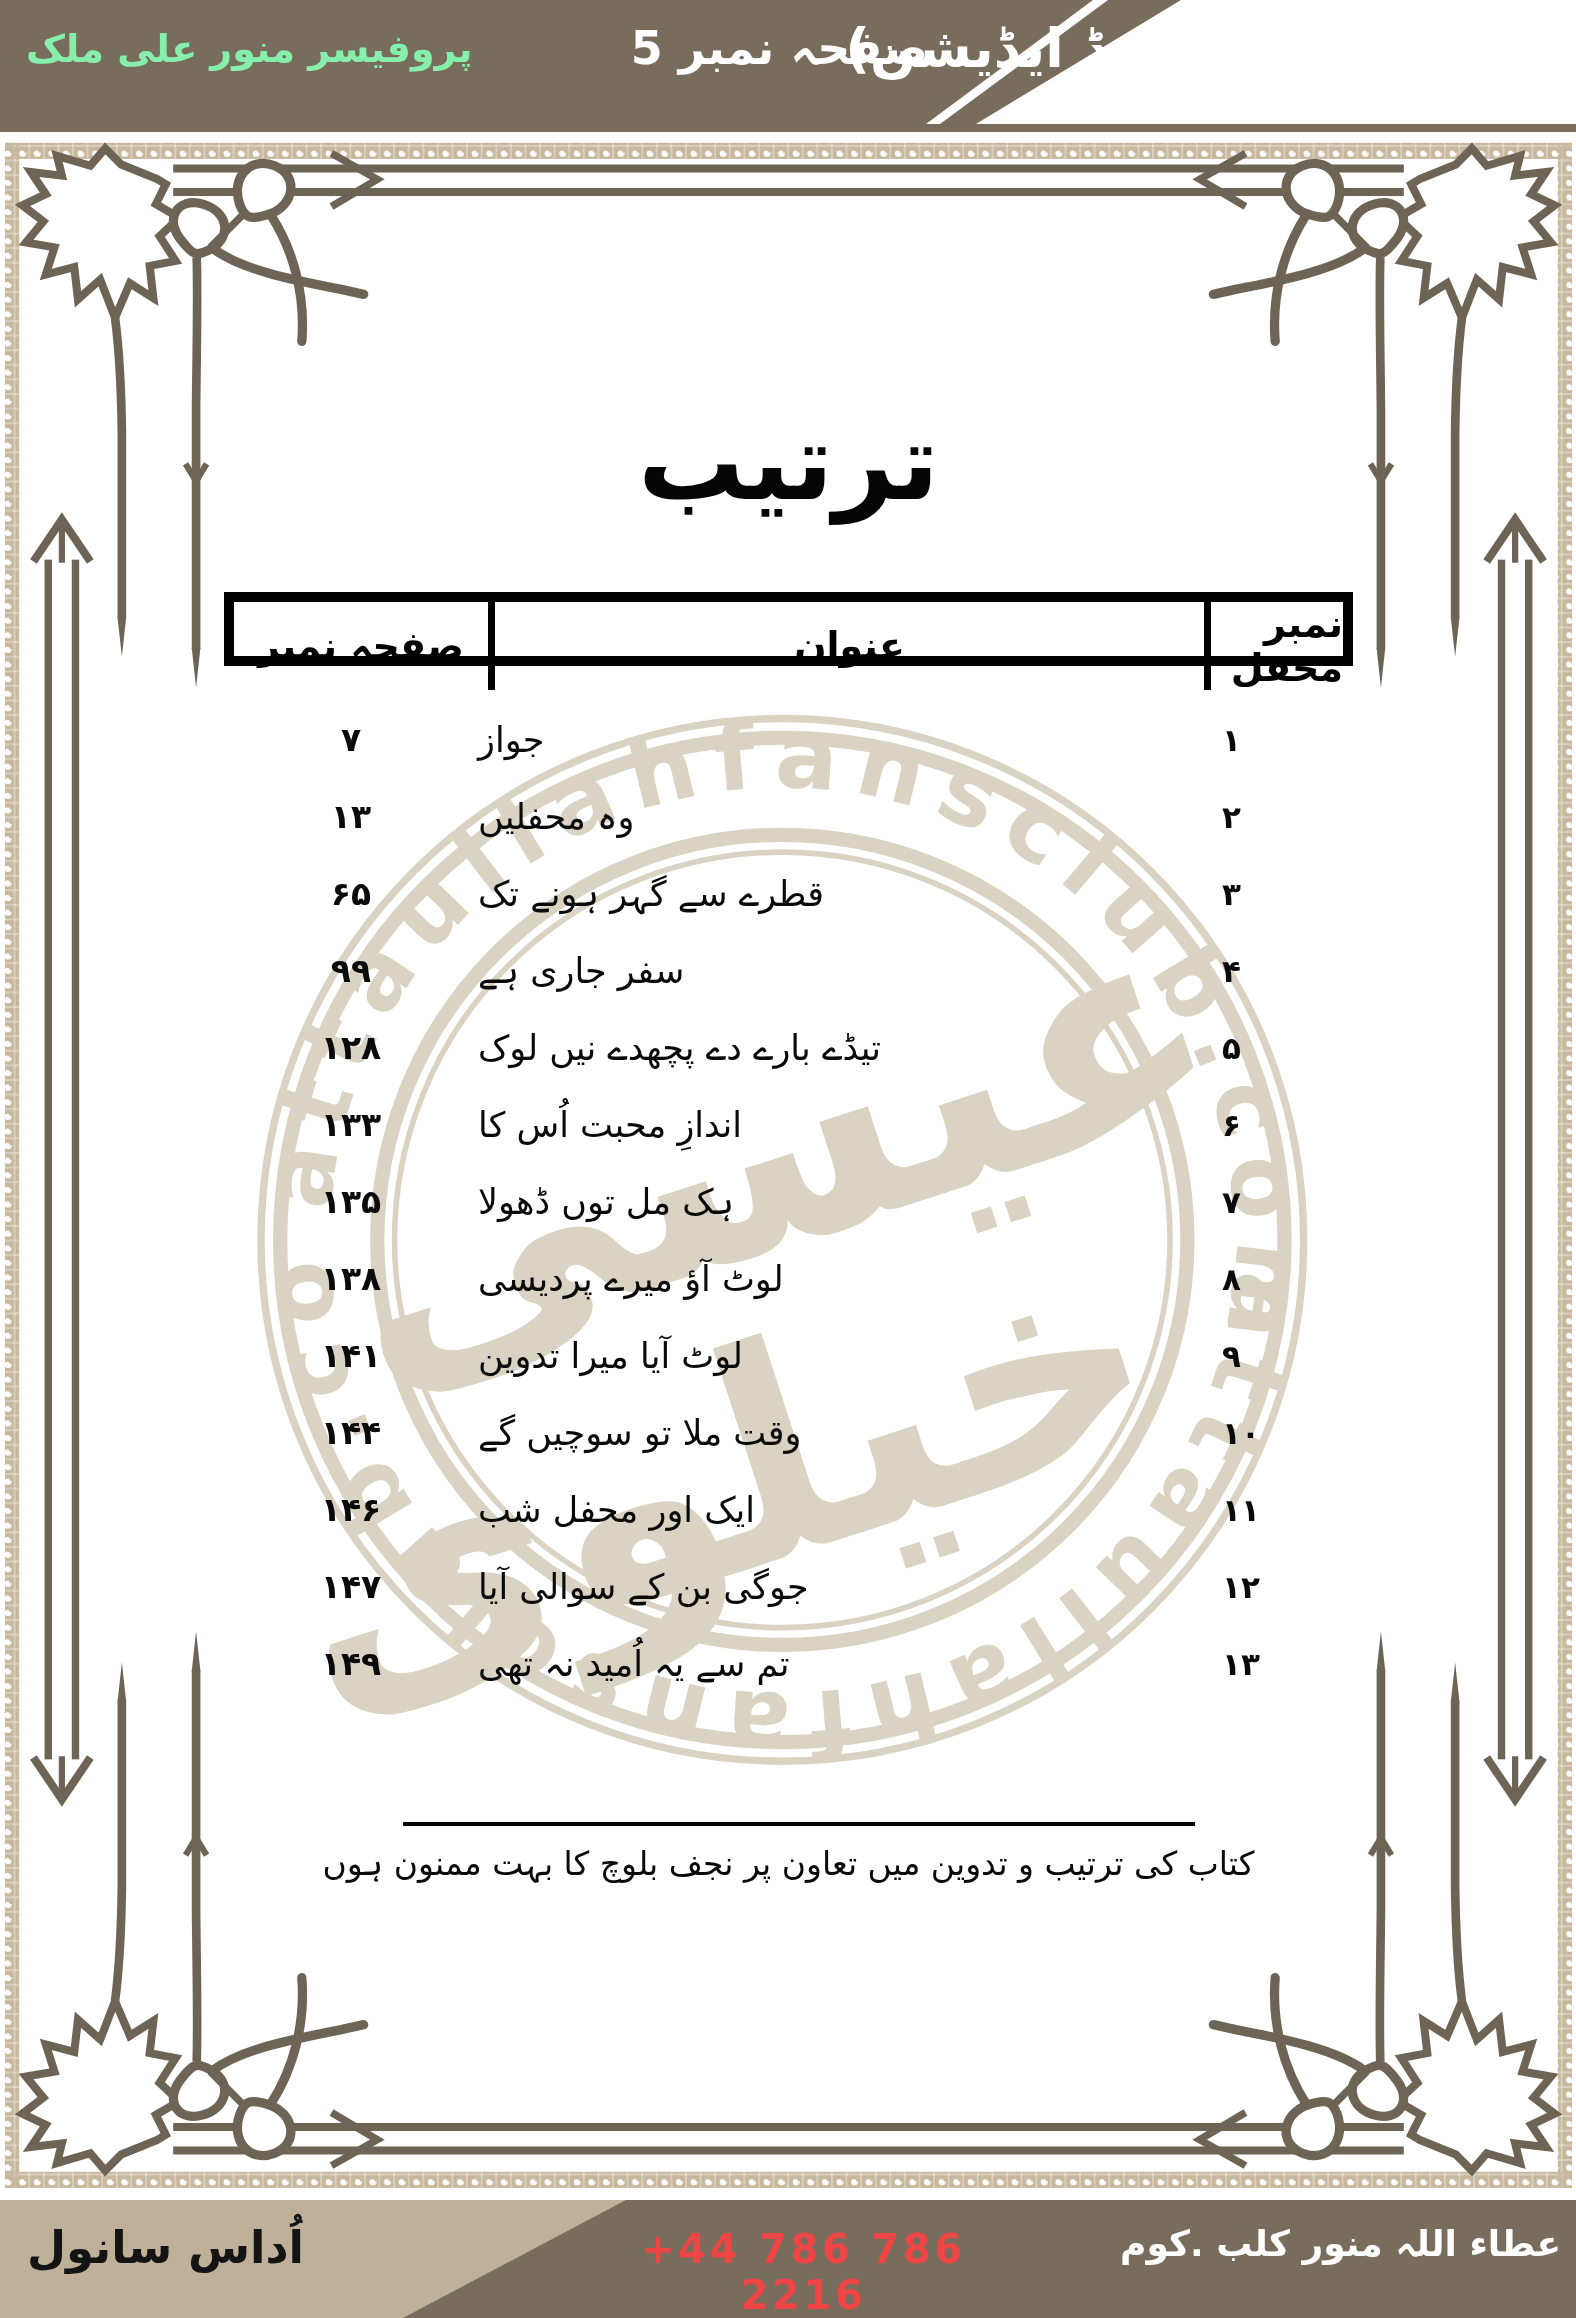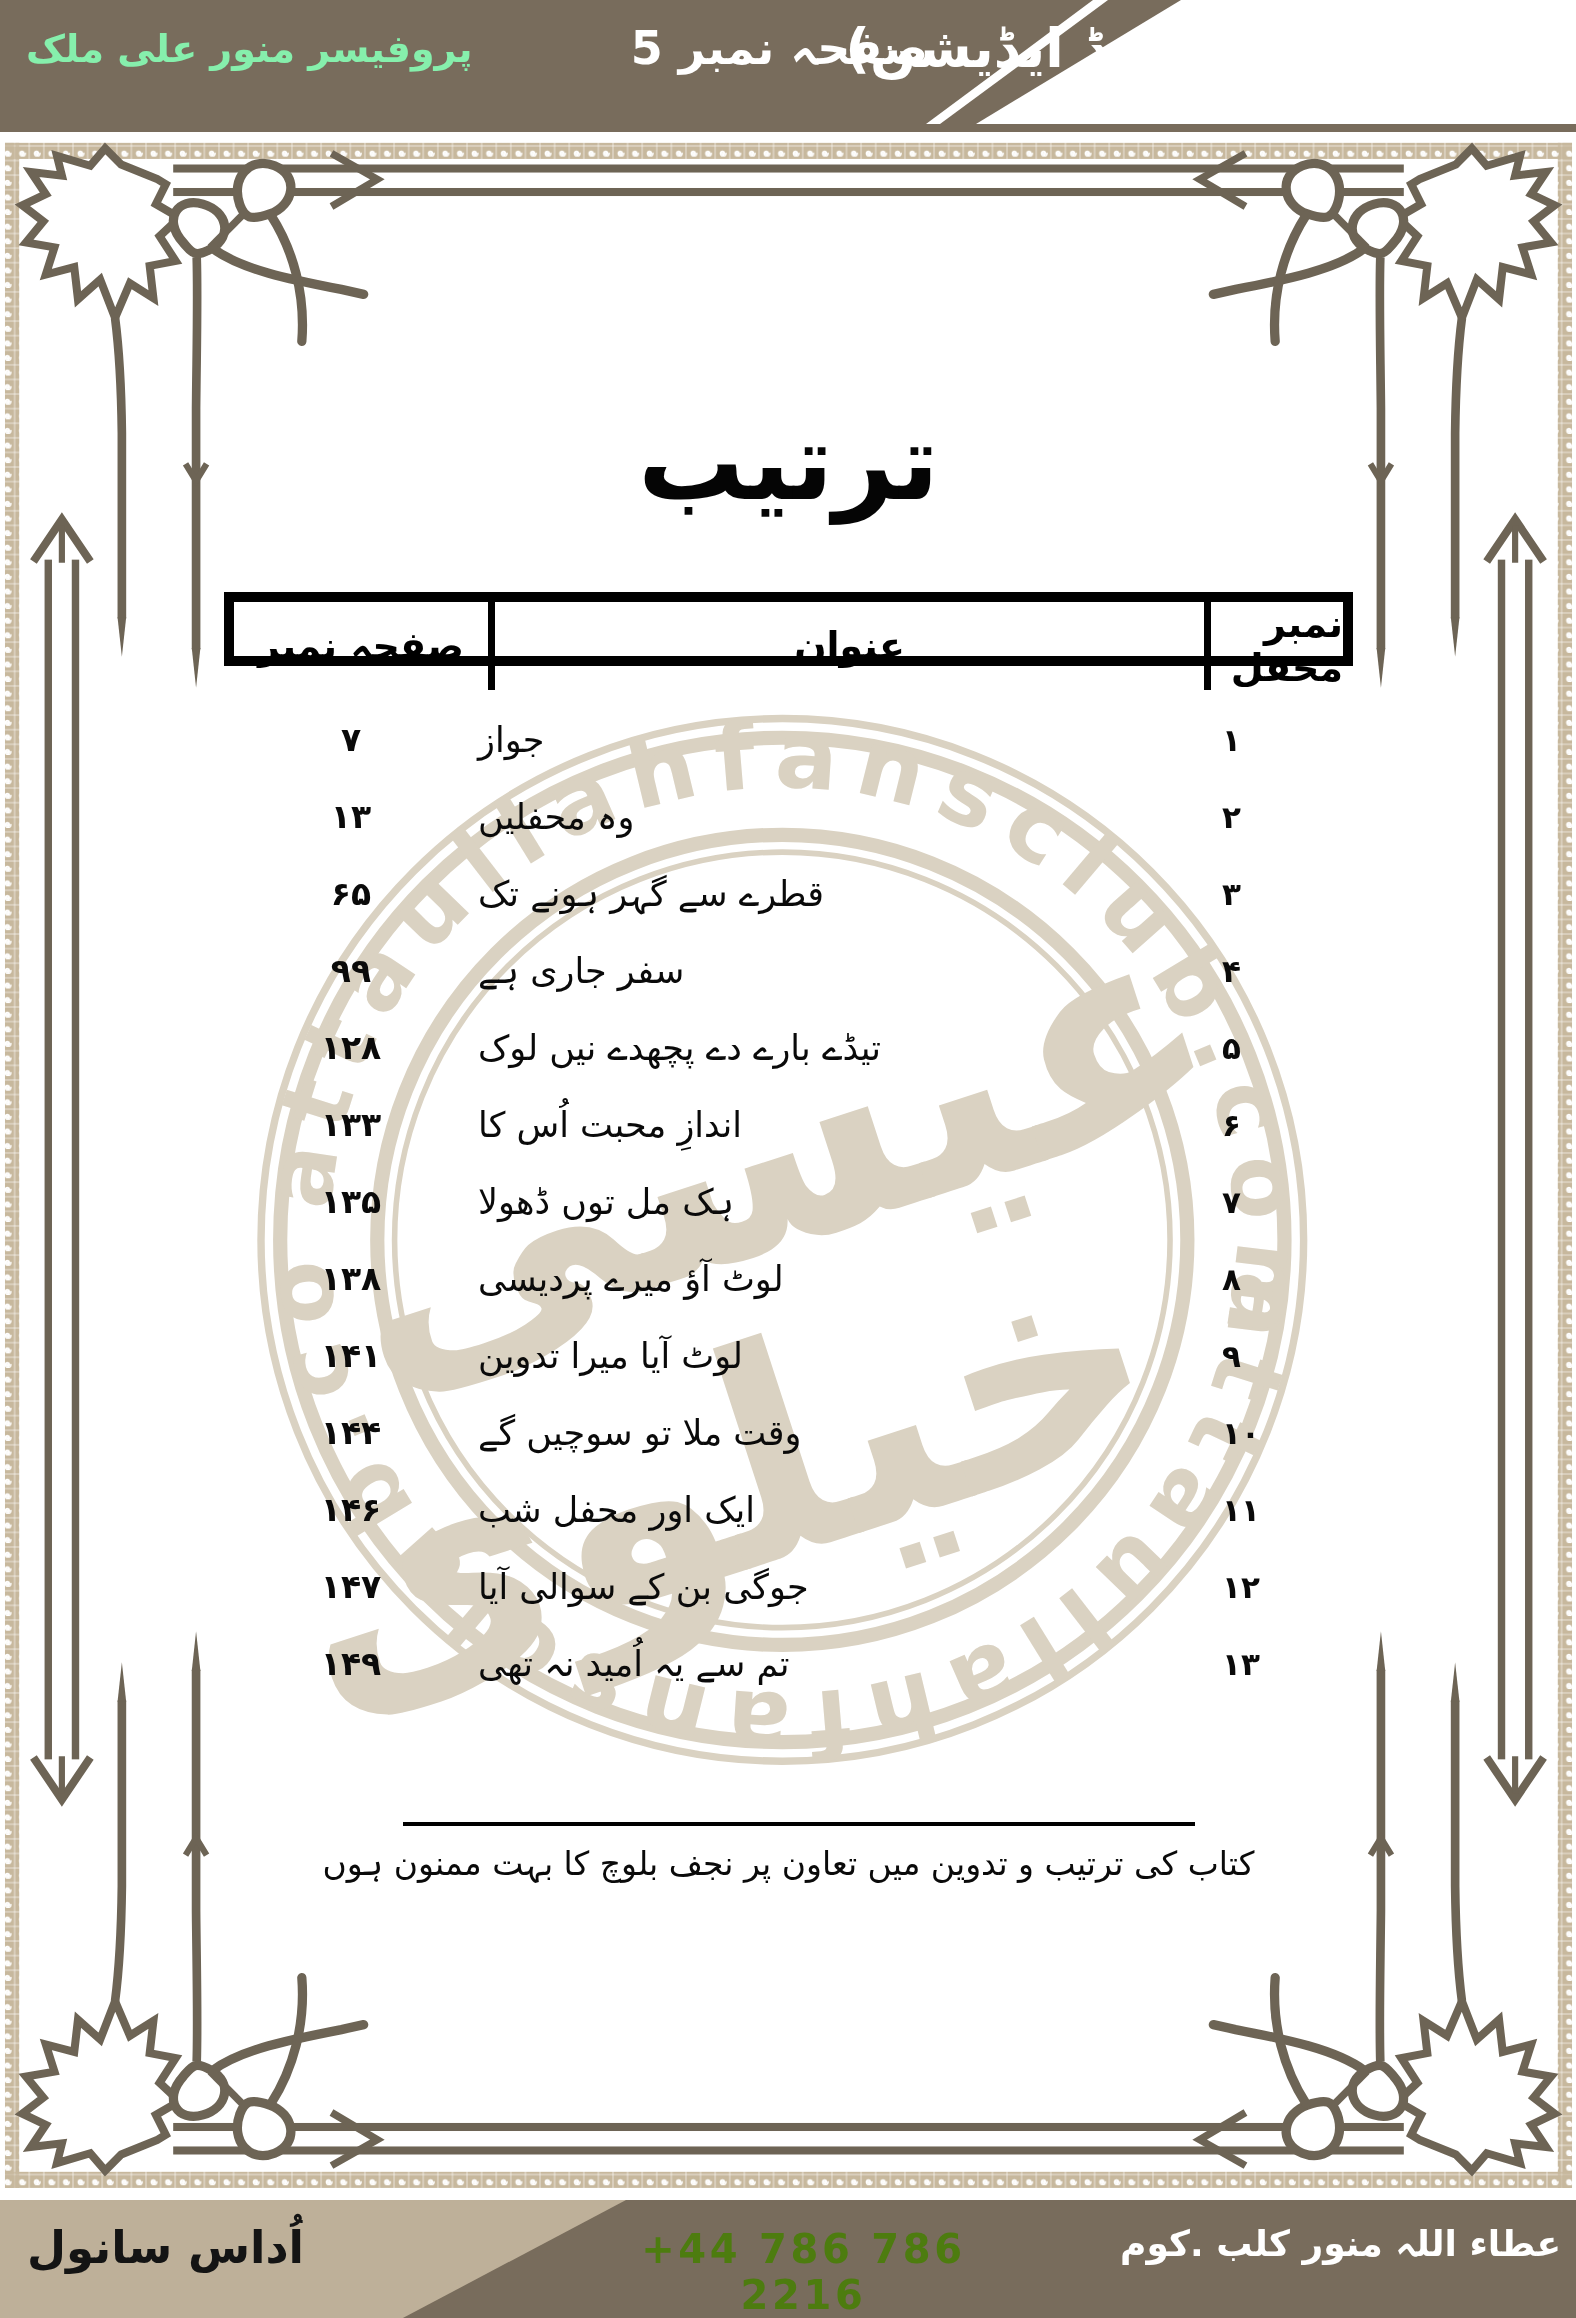--- a/index.html
+++ b/index.html
@@ -22,21 +22,21 @@
   #header .stripe{position:absolute;inset:0;background:#fff;
     clip-path:polygon(1093px 0,1108px 0,940px 124px,926px 124px);}
   #footer{top:2200px;height:119px;background:var(--c-dark);}
   #footer .wedge{position:absolute;inset:0;background:var(--c-light);
     clip-path:polygon(0 0,626px 0,401px 119px,0 119px);}
   .hdr-txt{position:absolute;white-space:nowrap;}
   #hdr-author{left:26px;top:27px;font-size:38px;font-weight:bold;color:#86efac;}
   #hdr-page{left:631px;top:21px;width:297px;text-align:center;font-size:46px;font-weight:bold;color:#fff;}
   #hdr-book{right:14px;top:17.3px;font-size:54px;font-weight:bold;color:#ffffff;margin-left:21px;}
   #ftr-left{left:27px;top:2221px;font-size:45px;font-weight:bold;color:#141414;z-index:4;position:absolute;}
-  #ftr-phone{left:618px;top:2226px;width:371px;text-align:center;font-size:40px;font-weight:bold;color:#4d7c0f;z-index:4;position:absolute;letter-spacing:3.7px;}
+  #ftr-phone{left:618px;top:2226px;width:371px;text-align:center;font-size:40px;font-weight:bold;color:#ef4444;z-index:4;position:absolute;letter-spacing:3.7px;}
   #ftr-site{right:16px;top:2223px;font-size:36px;font-weight:bold;color:#fff;z-index:4;position:absolute;}
   
   #deco{position:absolute;inset:0;z-index:1;}
   
   .content{position:absolute;z-index:2;}
   #page-title{left:0;top:401px;width:1577px;text-align:center;
     font-size:106px;font-weight:bold;color:#050505;}
   #toc-head{left:224px;top:592px;width:1129px;height:74px;box-sizing:border-box;
     border:10px solid #000;display:grid;grid-template-columns:254px 723px 132px;}
   #toc-head .hcell{display:flex;align-items:center;justify-content:center;

